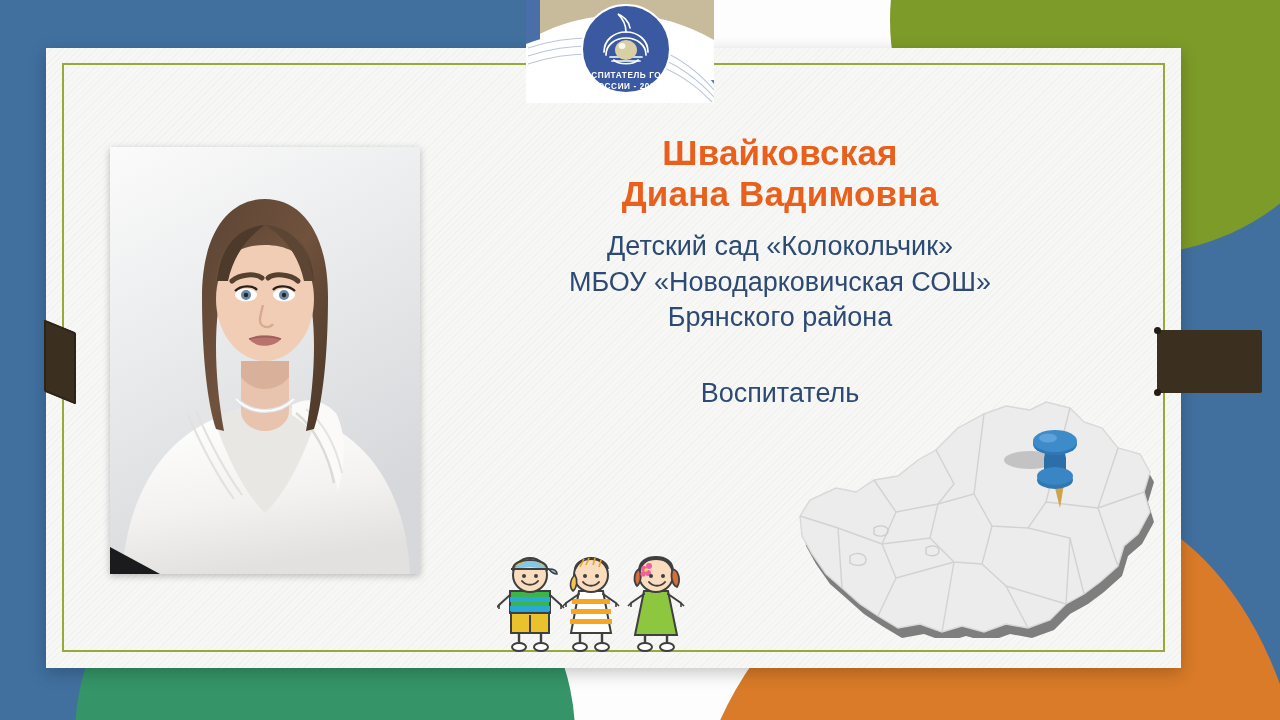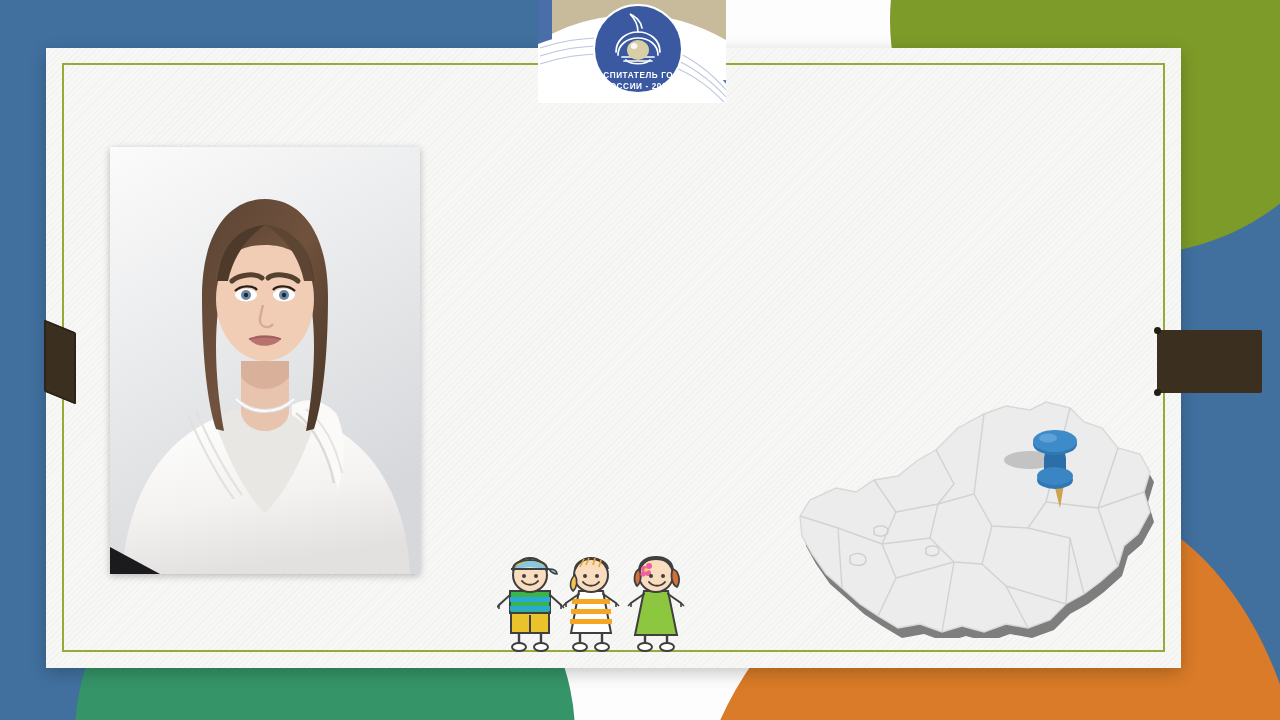--- a/index.html
+++ b/index.html
@@ -75,21 +75,21 @@
     background:#3b2f20;border-radius:2px;
   }
   .tab-right:before,.tab-right:after{
     content:"";position:absolute;left:-3px;width:7px;height:7px;border-radius:50%;background:#241d14;
   }
   .tab-right:before{top:-3px;}
   .tab-right:after{bottom:-3px;}
 
   
   .logo{
-    position:absolute;left:538px;top:0;width:188px;height:103px;
+    position:absolute;left:526px;top:0;width:188px;height:103px;
     background:#c4b5fd;overflow:hidden;
   }
   .logo svg{display:block;}
 
   
   .portrait{
     position:absolute;left:110px;top:147px;width:310px;height:427px;
     background:#e9eaec;overflow:hidden;
     box-shadow:0 2px 7px rgba(0,0,0,.25);
   }
@@ -238,20 +238,32 @@
       <path d="M139 192 C146 187 164 187 171 192 C164 201 146 201 139 192 Z" fill="#b9736e"></path>
       <path d="M139 192 C148 189 162 189 171 192" stroke="#9c5c58" stroke-width="1.4" fill="none"></path>
 
       <path d="M126 252 C142 268 168 268 184 252" stroke="#e3e6ea" stroke-width="4" fill="none"></path>
       <path d="M126 252 C142 268 168 268 184 252" stroke="#ffffff" stroke-width="1.6" fill="none"></path>
 
       <path d="M0 400 L50 427 L0 427 Z" fill="#1b1b1d"></path>
     </svg>
   </div>
 
+  <div class="textblock">
+    <div class="name">
+      <div>Швайковская</div>
+      <div>Диана Вадимовна</div>
+    </div>
+    <div class="org">
+      <div>Детский сад «Колокольчик»</div>
+      <div>МБОУ «Новодарковичская  СОШ»</div>
+      <div>Брянского  района</div>
+    </div>
+    <div class="role">Воспитатель</div>
+  </div>
 
   <div class="map">
     <svg width="390" height="250" viewBox="0 0 390 250">
       <g>
 
         <path d="M22 128 L32 112 L58 100 L78 104 L96 92 L120 88 L140 72 L158 62
                  L180 40 L206 26 L228 18 L252 22 L268 14 L292 20 L306 34 L324 40
                  L340 60 L362 66 L372 84 L366 104 L372 124 L360 146 L346 158
                  L340 178 L322 194 L306 206 L288 216 L272 232 L250 240 L228 236
                  L206 244 L184 238 L164 244 L142 236 L120 240 L100 228 L82 216

